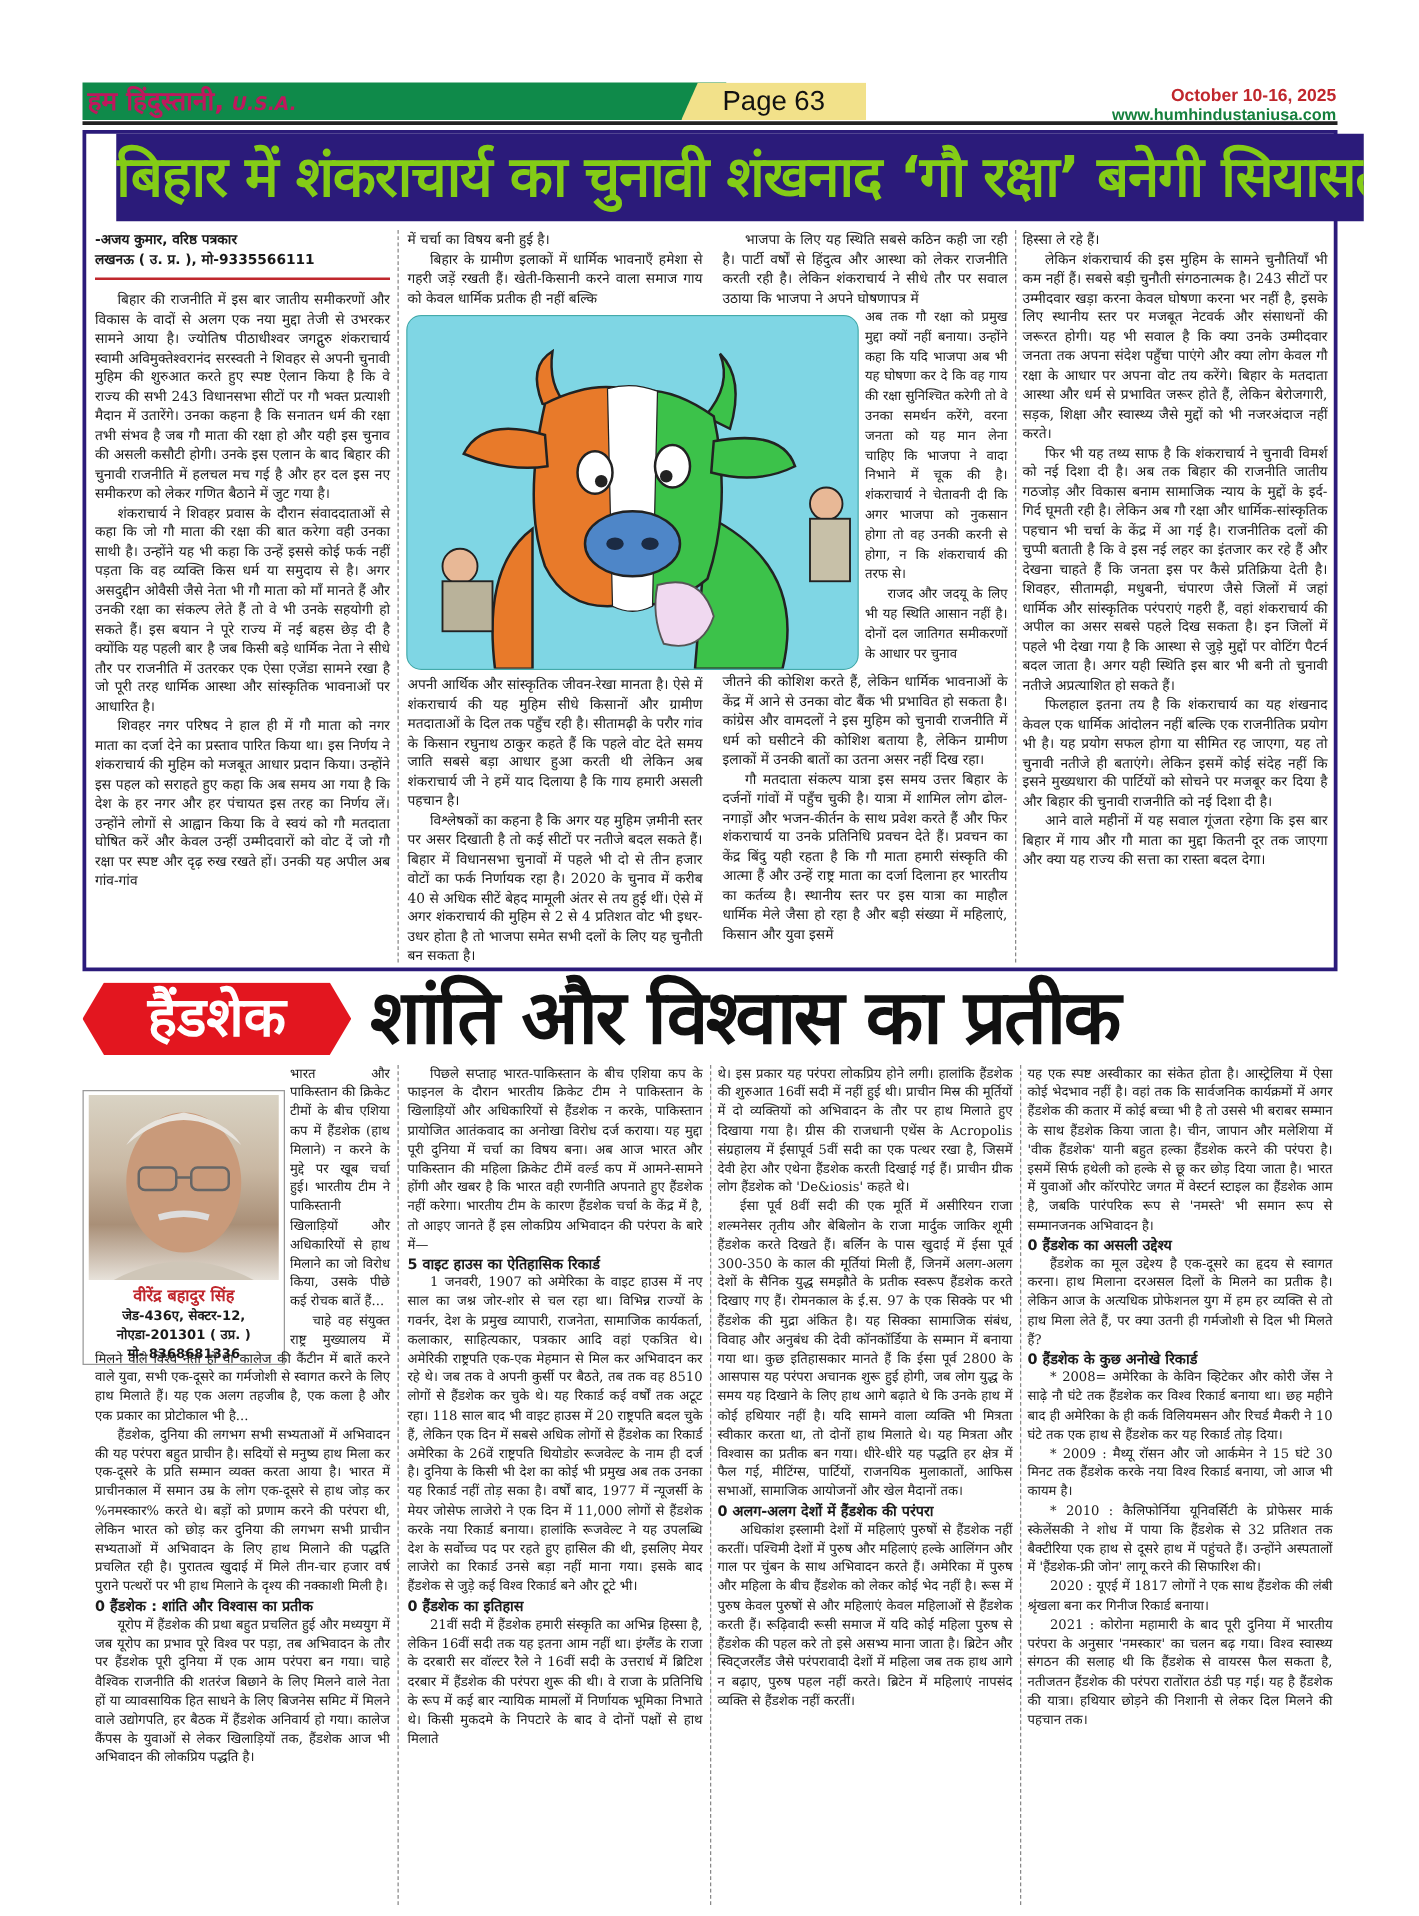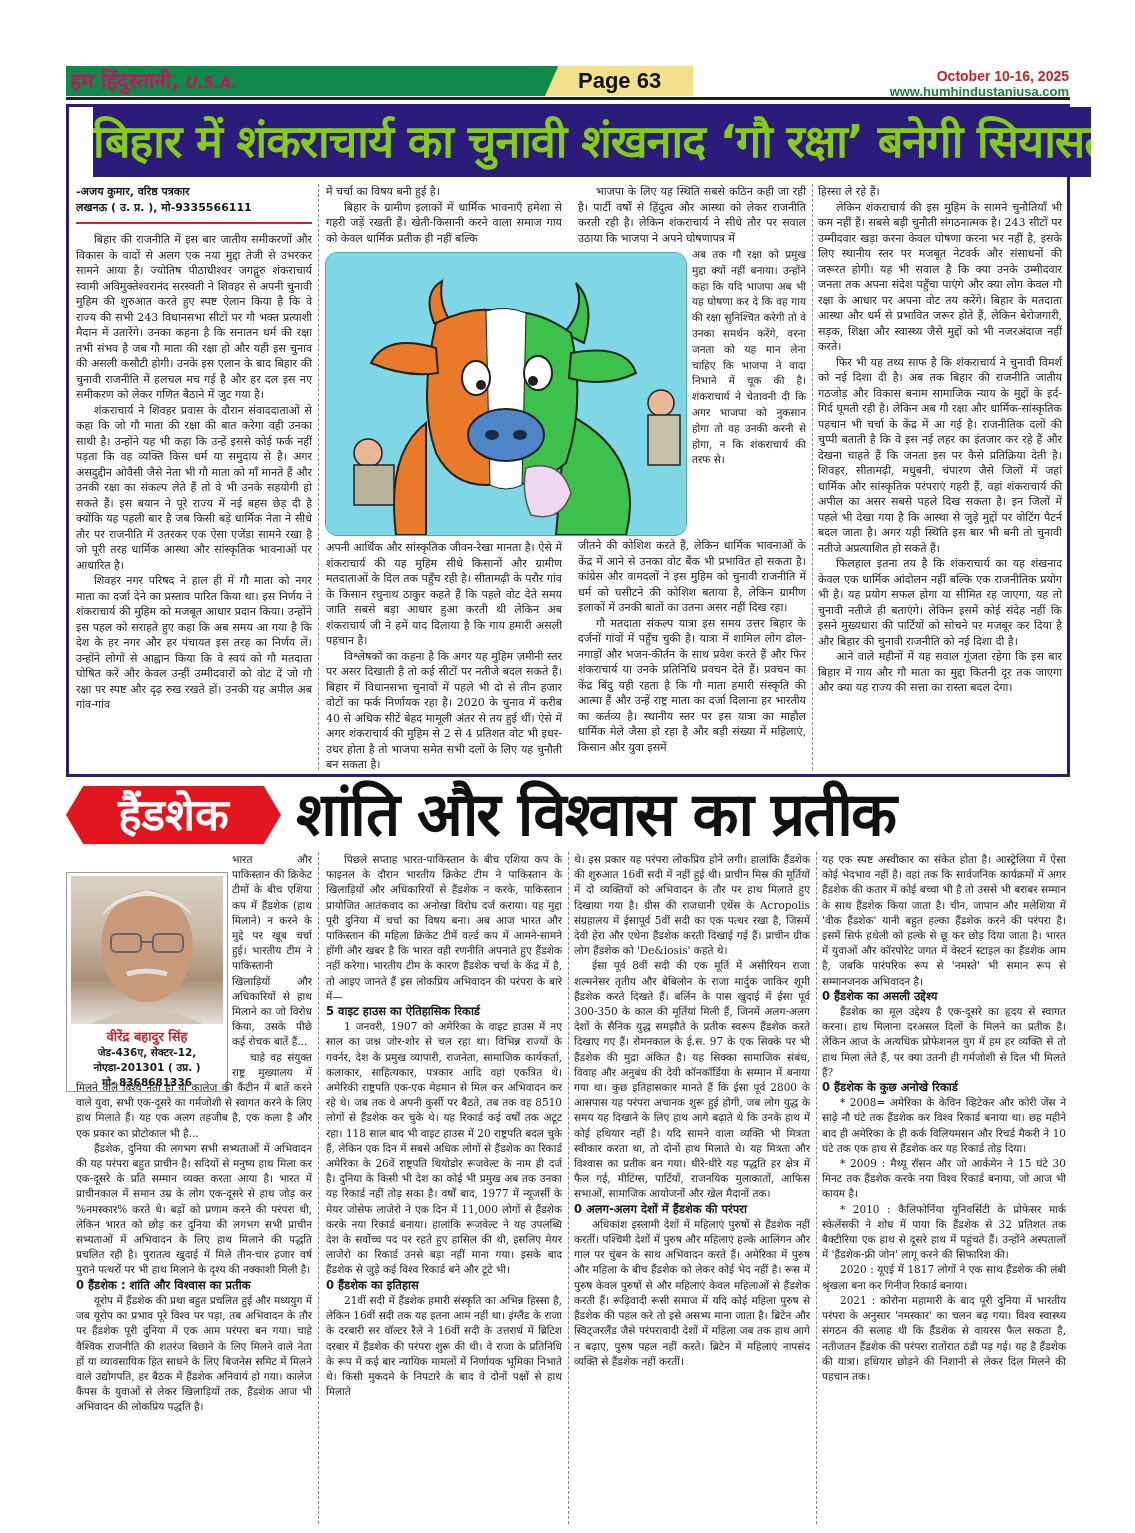--- a/index.html
+++ b/index.html
@@ -3,21 +3,21 @@
 <meta charset="utf-8">
 <style>
   html, body { margin:0; padding:0; background:#ffffff; }
   body { width:1135px; height:1533px; position:relative; overflow:hidden; font-family:"DejaVu Serif", serif; color:#1a1a1a; }
   .abs { position:absolute; }
   
   .masthead-bar { left:66px; top:66px; width:515px; height:30px; background:#0f8a4a; }
   .masthead-title { left:70px; top:66px; height:30px; line-height:30px; color:#be185d; font-family:"DejaVu Sans", sans-serif; font-weight:bold; font-size:21px; white-space:nowrap; }
   .masthead-title .usa { font-style:italic; font-size:15px; margin-left:6px; }
   .page-tab { left:545px; top:66px; width:148px; height:30px; background:#f2e18a; clip-path:polygon(9% 0,100% 0,100% 100%,0 100%); }
-  .page-label { left:578px; top:66px; height:30px; line-height:30px; font-family:"Liberation Sans", sans-serif; font-weight:bold; font-size:22px; color:#111; }
+  .page-label { left:578px; top:66px; height:30px; line-height:30px; font-family:"Liberation Sans", sans-serif; font-weight:normal; font-size:22px; color:#111; }
   .issue-date { right:66px; top:68px; font-family:"Liberation Sans", sans-serif; font-weight:bold; font-size:14px; color:#c0272d; text-align:center; }
   .issue-url { right:66px; top:84px; font-family:"Liberation Sans", sans-serif; font-weight:bold; font-size:13px; color:#15803d; text-align:right; }
   .rule-top { left:66px; top:97px; width:1004px; height:3px; background:#222; }
   
   .a1-frame { left:66px; top:104px; width:1004px; height:673px; border:3px solid #2b1b7a; box-sizing:border-box; }
   .a1-head { left:69px; top:107px; width:998px; height:70px; background:#2b1b7a; color:#84cc16; font-family:"DejaVu Sans", sans-serif; font-weight:bold; font-size:45px; line-height:70px; text-align:center; white-space:nowrap; letter-spacing:-1px; overflow:hidden;margin-left:24px; }
   .col { position:absolute; font-size:11px; line-height:15.5px; text-align:justify; }
   .col p { margin:0; text-indent:18px; }
   .col p.noind { text-indent:0; }
   .byline { font-family:"DejaVu Sans", sans-serif; font-size:11px; font-weight:bold; line-height:16px; }
@@ -99,20 +99,21 @@
 
     <circle cx="42" cy="200" r="14" fill="#e8b896" stroke="#222" stroke-width="1.5"></circle>
     <rect x="28" y="212" width="40" height="40" fill="#b9b29a" stroke="#222" stroke-width="1.5"></rect>
     <circle cx="335" cy="150" r="13" fill="#e8b896" stroke="#222" stroke-width="1.5"></circle>
     <rect x="322" y="162" width="32" height="50" fill="#c7c0a8" stroke="#222" stroke-width="1.5"></rect>
   </svg>
 </div>
 
 <div class="col" style="left:692px; top:247px; width:114px; font-size:10.5px; line-height:15.8px;">
   <p class="noind">अब तक गौ रक्षा को प्रमुख मुद्दा क्यों नहीं बनाया। उन्होंने कहा कि यदि भाजपा अब भी यह घोषणा कर दे कि वह गाय की रक्षा सुनिश्चित करेगी तो वे उनका समर्थन करेंगे, वरना जनता को यह मान लेना चाहिए कि भाजपा ने वादा निभाने में चूक की है। शंकराचार्य ने चेतावनी दी कि अगर भाजपा को नुकसान होगा तो वह उनकी करनी से होगा, न कि शंकराचार्य की तरफ से।</p>
+  <p>राजद और जदयू के लिए भी यह स्थिति आसान नहीं है। दोनों दल जातिगत समीकरणों के आधार पर चुनाव</p>
 </div>
 
 <div class="col" style="left:326px; top:540px; width:236px;">
   <p class="noind">अपनी आर्थिक और सांस्कृतिक जीवन-रेखा मानता है। ऐसे में शंकराचार्य की यह मुहिम सीधे किसानों और ग्रामीण मतदाताओं के दिल तक पहुँच रही है। सीतामढ़ी के परौर गांव के किसान रघुनाथ ठाकुर कहते हैं कि पहले वोट देते समय जाति सबसे बड़ा आधार हुआ करती थी लेकिन अब शंकराचार्य जी ने हमें याद दिलाया है कि गाय हमारी असली पहचान है।</p>
   <p>विश्लेषकों का कहना है कि अगर यह मुहिम ज़मीनी स्तर पर असर दिखाती है तो कई सीटों पर नतीजे बदल सकते हैं। बिहार में विधानसभा चुनावों में पहले भी दो से तीन हजार वोटों का फर्क निर्णायक रहा है। 2020 के चुनाव में करीब 40 से अधिक सीटें बेहद मामूली अंतर से तय हुई थीं। ऐसे में अगर शंकराचार्य की मुहिम से 2 से 4 प्रतिशत वोट भी इधर-उधर होता है तो भाजपा समेत सभी दलों के लिए यह चुनौती बन सकता है।</p>
 </div>
 
 <div class="col" style="left:578px; top:528px; width:228px;margin-top:10px;">
   <p class="noind">जीतने की कोशिश करते हैं, लेकिन धार्मिक भावनाओं के केंद्र में आने से उनका वोट बैंक भी प्रभावित हो सकता है। कांग्रेस और वामदलों ने इस मुहिम को चुनावी राजनीति में धर्म को घसीटने की कोशिश बताया है, लेकिन ग्रामीण इलाकों में उनकी बातों का उतना असर नहीं दिख रहा।</p>
   <p>गौ मतदाता संकल्प यात्रा इस समय उत्तर बिहार के दर्जनों गांवों में पहुँच चुकी है। यात्रा में शामिल लोग ढोल-नगाड़ों और भजन-कीर्तन के साथ प्रवेश करते हैं और फिर शंकराचार्य या उनके प्रतिनिधि प्रवचन देते हैं। प्रवचन का केंद्र बिंदु यही रहता है कि गौ माता हमारी संस्कृति की आत्मा हैं और उन्हें राष्ट्र माता का दर्जा दिलाना हर भारतीय का कर्तव्य है। स्थानीय स्तर पर इस यात्रा का माहौल धार्मिक मेले जैसा हो रहा है और बड़ी संख्या में महिलाएं, किसान और युवा इसमें</p>

